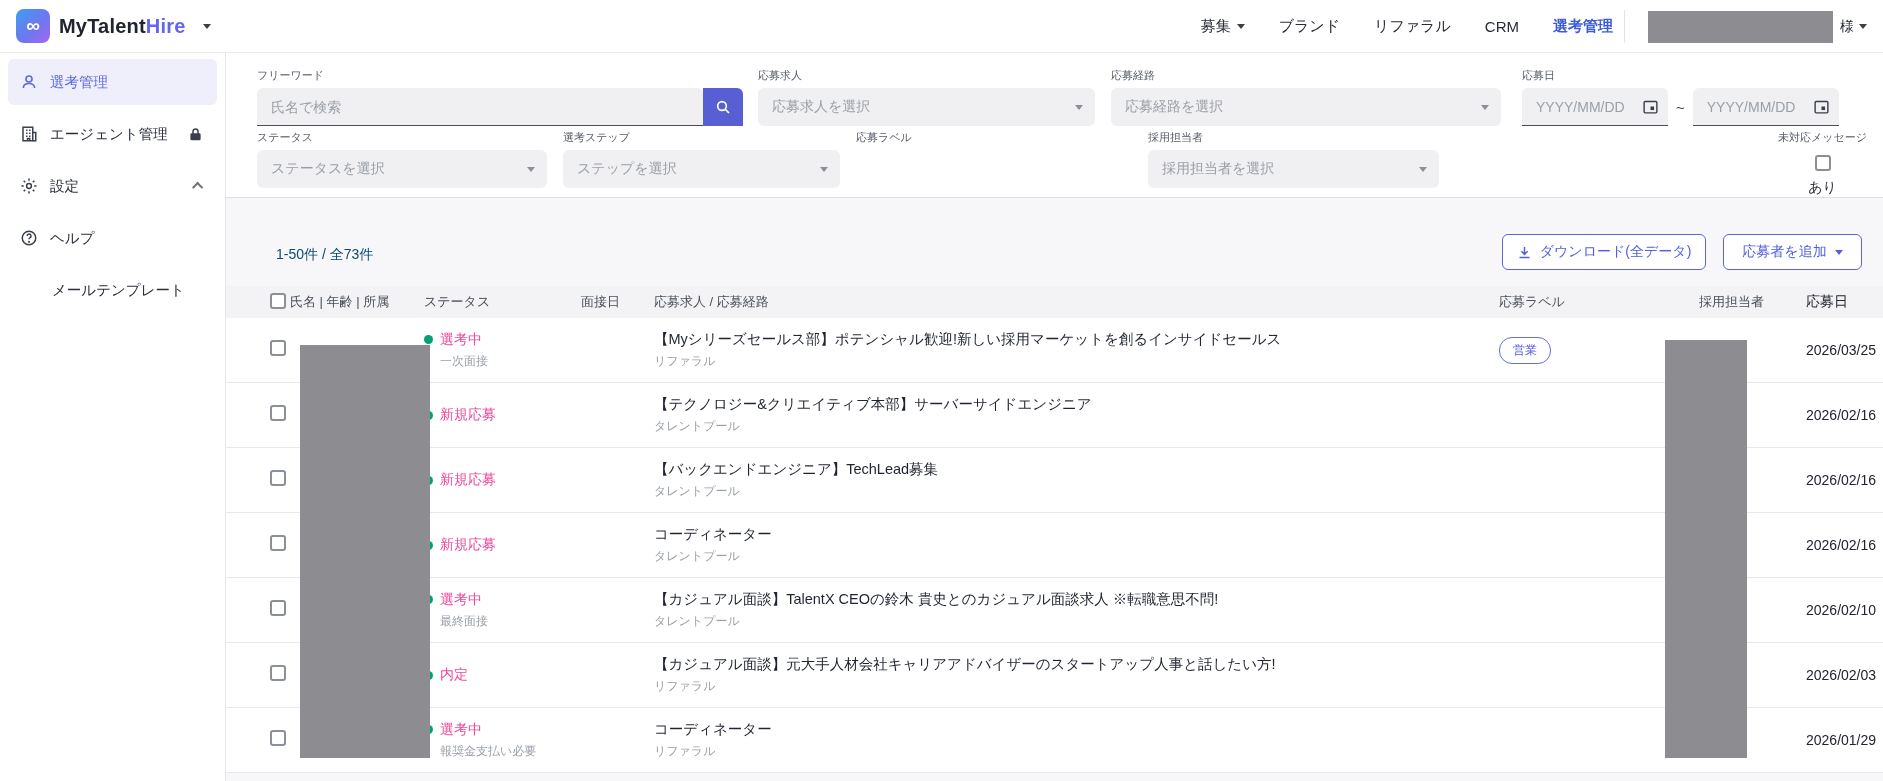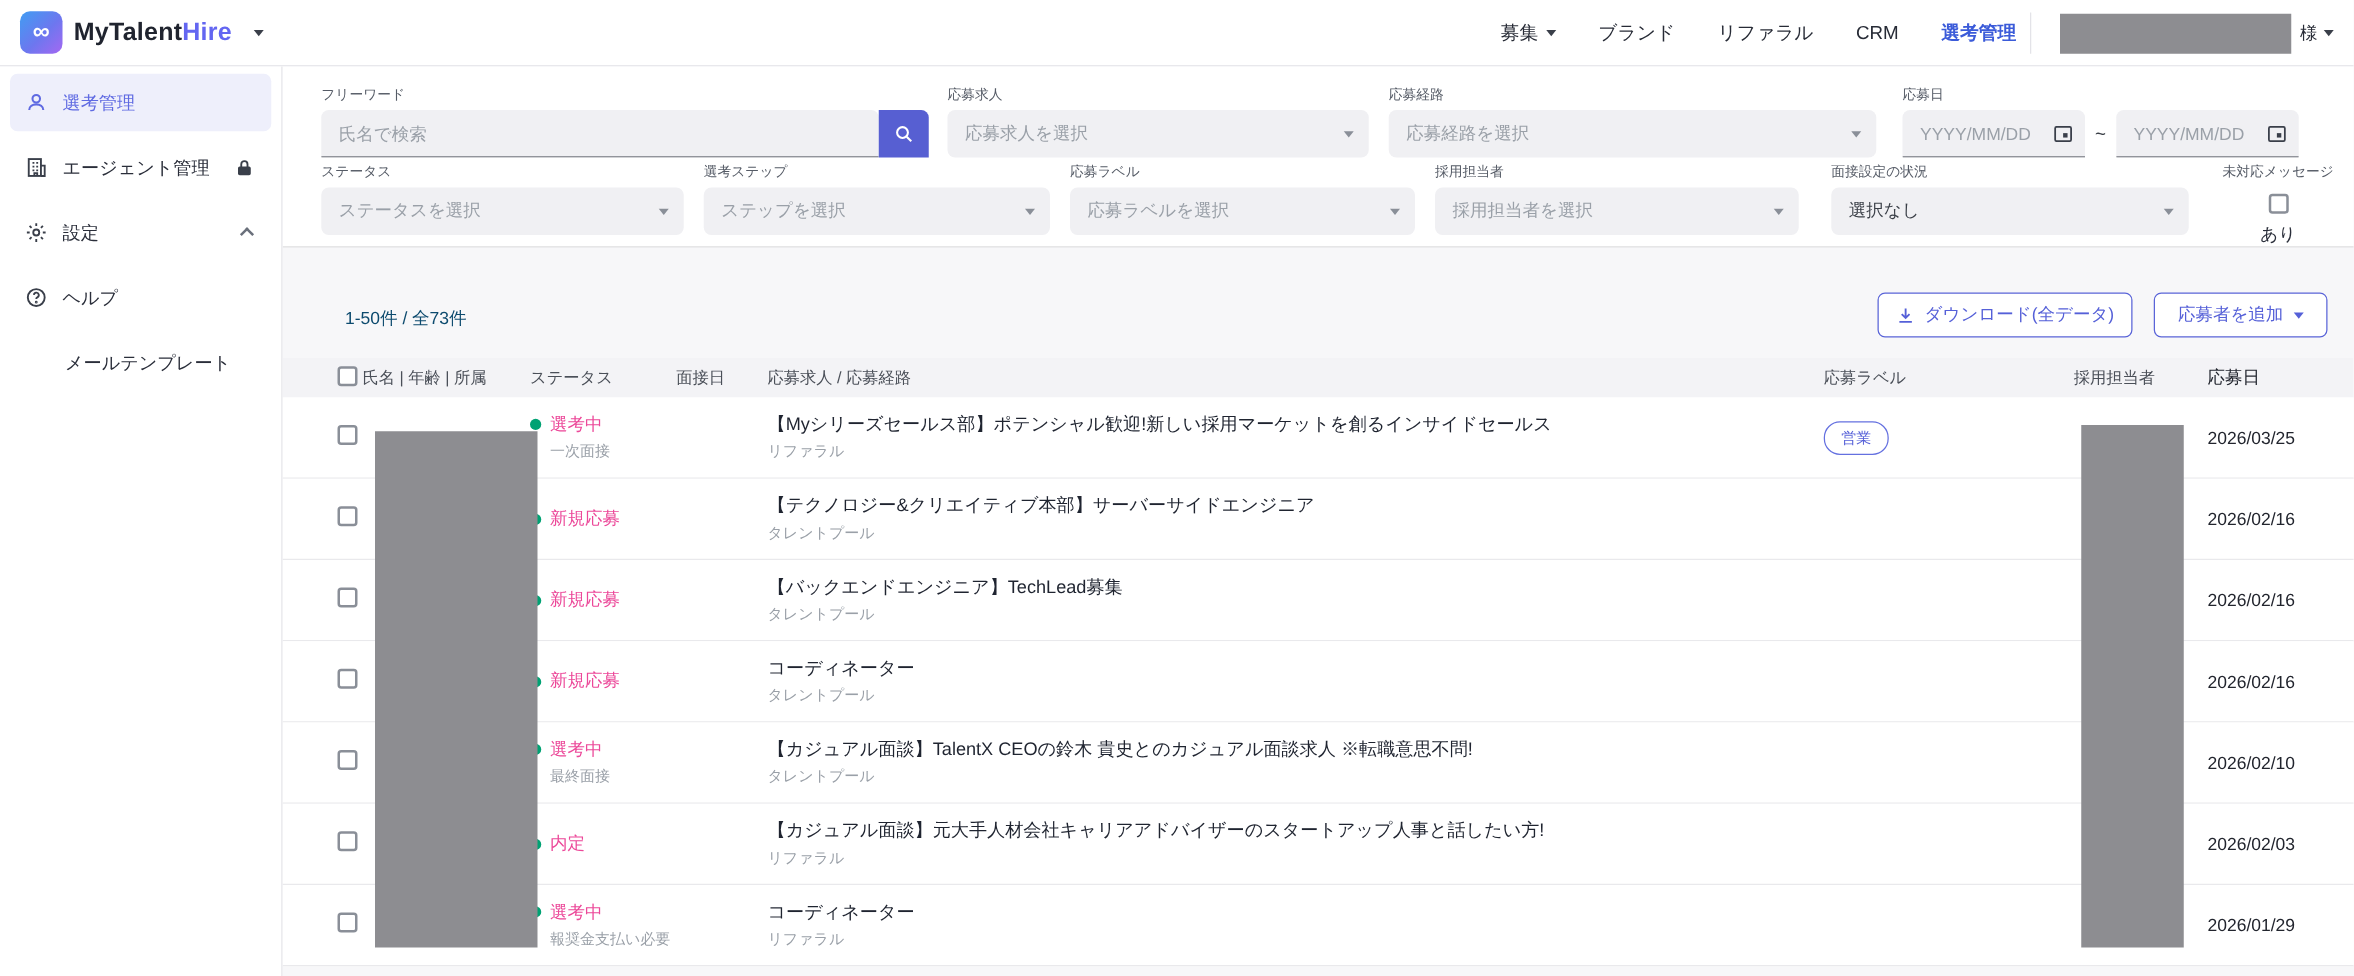--- a/index.html
+++ b/index.html
@@ -69,21 +69,21 @@
   .btn-add { left:1497px; width:139px; }
 
   
   .table { position:absolute; top:233px; left:0; width:1657px; background:#fff; }
   .thead { height:32px; background:#f3f3f6; display:flex; align-items:center; font-size:13px; color:#4a4f58; }
   .trow { height:65px; border-bottom:1px solid #e9e9ec; display:flex; align-items:center; background:#fff; }
   .cell { flex:none; }
   .c-check { width:64px; padding-left:44px; }
   .c-name  { width:134px; }
   .c-status{ width:117px; }
-  .c-idate { width:73px; }
+  .c-idate { width:73px;margin-left:40px; }
   .c-job   { width:845px; }
   .c-label { width:200px; }
   .c-owner { width:107px; }
   .c-date  { width:117px; font-size:14px; color:#22252e; }
   .st { display:flex; align-items:center; gap:7px; font-size:14px; color:#ec4899; }
   .dot { width:9px; height:9px; border-radius:50%; background:#00a273; flex:none; }
   .sub { font-size:12px; color:#9aa0a8; margin-top:4px; }
   .sub.indent { margin-left:16px; }
   .job { font-size:14.5px; color:#1f2430; white-space:nowrap; overflow:hidden; }
   .pill { display:inline-block; border:1px solid #6470e0; color:#5560d8; font-size:12px; border-radius:13px; padding:4px 13px; }
@@ -232,36 +232,25 @@
     </div>
     <div class="ffield" style="left:337px; top:77px; width:277px;">
       <span class="flabel">選考ステップ</span>
       <div class="fselect">
           <span>ステップを選択</span>
           <span class="sel-caret caret-d caret-sm caret-gray"></span>
         </div>
     </div>
     <div class="ffield" style="left:630px; top:77px; width:276px;">
       <span class="flabel">応募ラベル</span>
-      <div class="fselect">
-          <span>応募ラベルを選択</span>
-          <span class="sel-caret caret-d caret-sm caret-gray"></span>
-        </div>
     </div>
     <div class="ffield" style="left:922px; top:77px; width:291px;">
       <span class="flabel">採用担当者</span>
       <div class="fselect">
           <span>採用担当者を選択</span>
-          <span class="sel-caret caret-d caret-sm caret-gray"></span>
-        </div>
-    </div>
-    <div class="ffield" style="left:1239px; top:77px; width:286px;">
-      <span class="flabel">面接設定の状況</span>
-      <div class="fselect">
-          <span class="val">選択なし</span>
           <span class="sel-caret caret-d caret-sm caret-gray"></span>
         </div>
     </div>
     <div class="ffield" style="left:1552px; top:77px;">
       <span class="flabel">未対応メッセージ</span>
       <div class="msgchk" style="margin-top:10px;flex-direction:column;">
         <span class="cb"></span>
         <span>あり</span>
       </div>
     </div>

